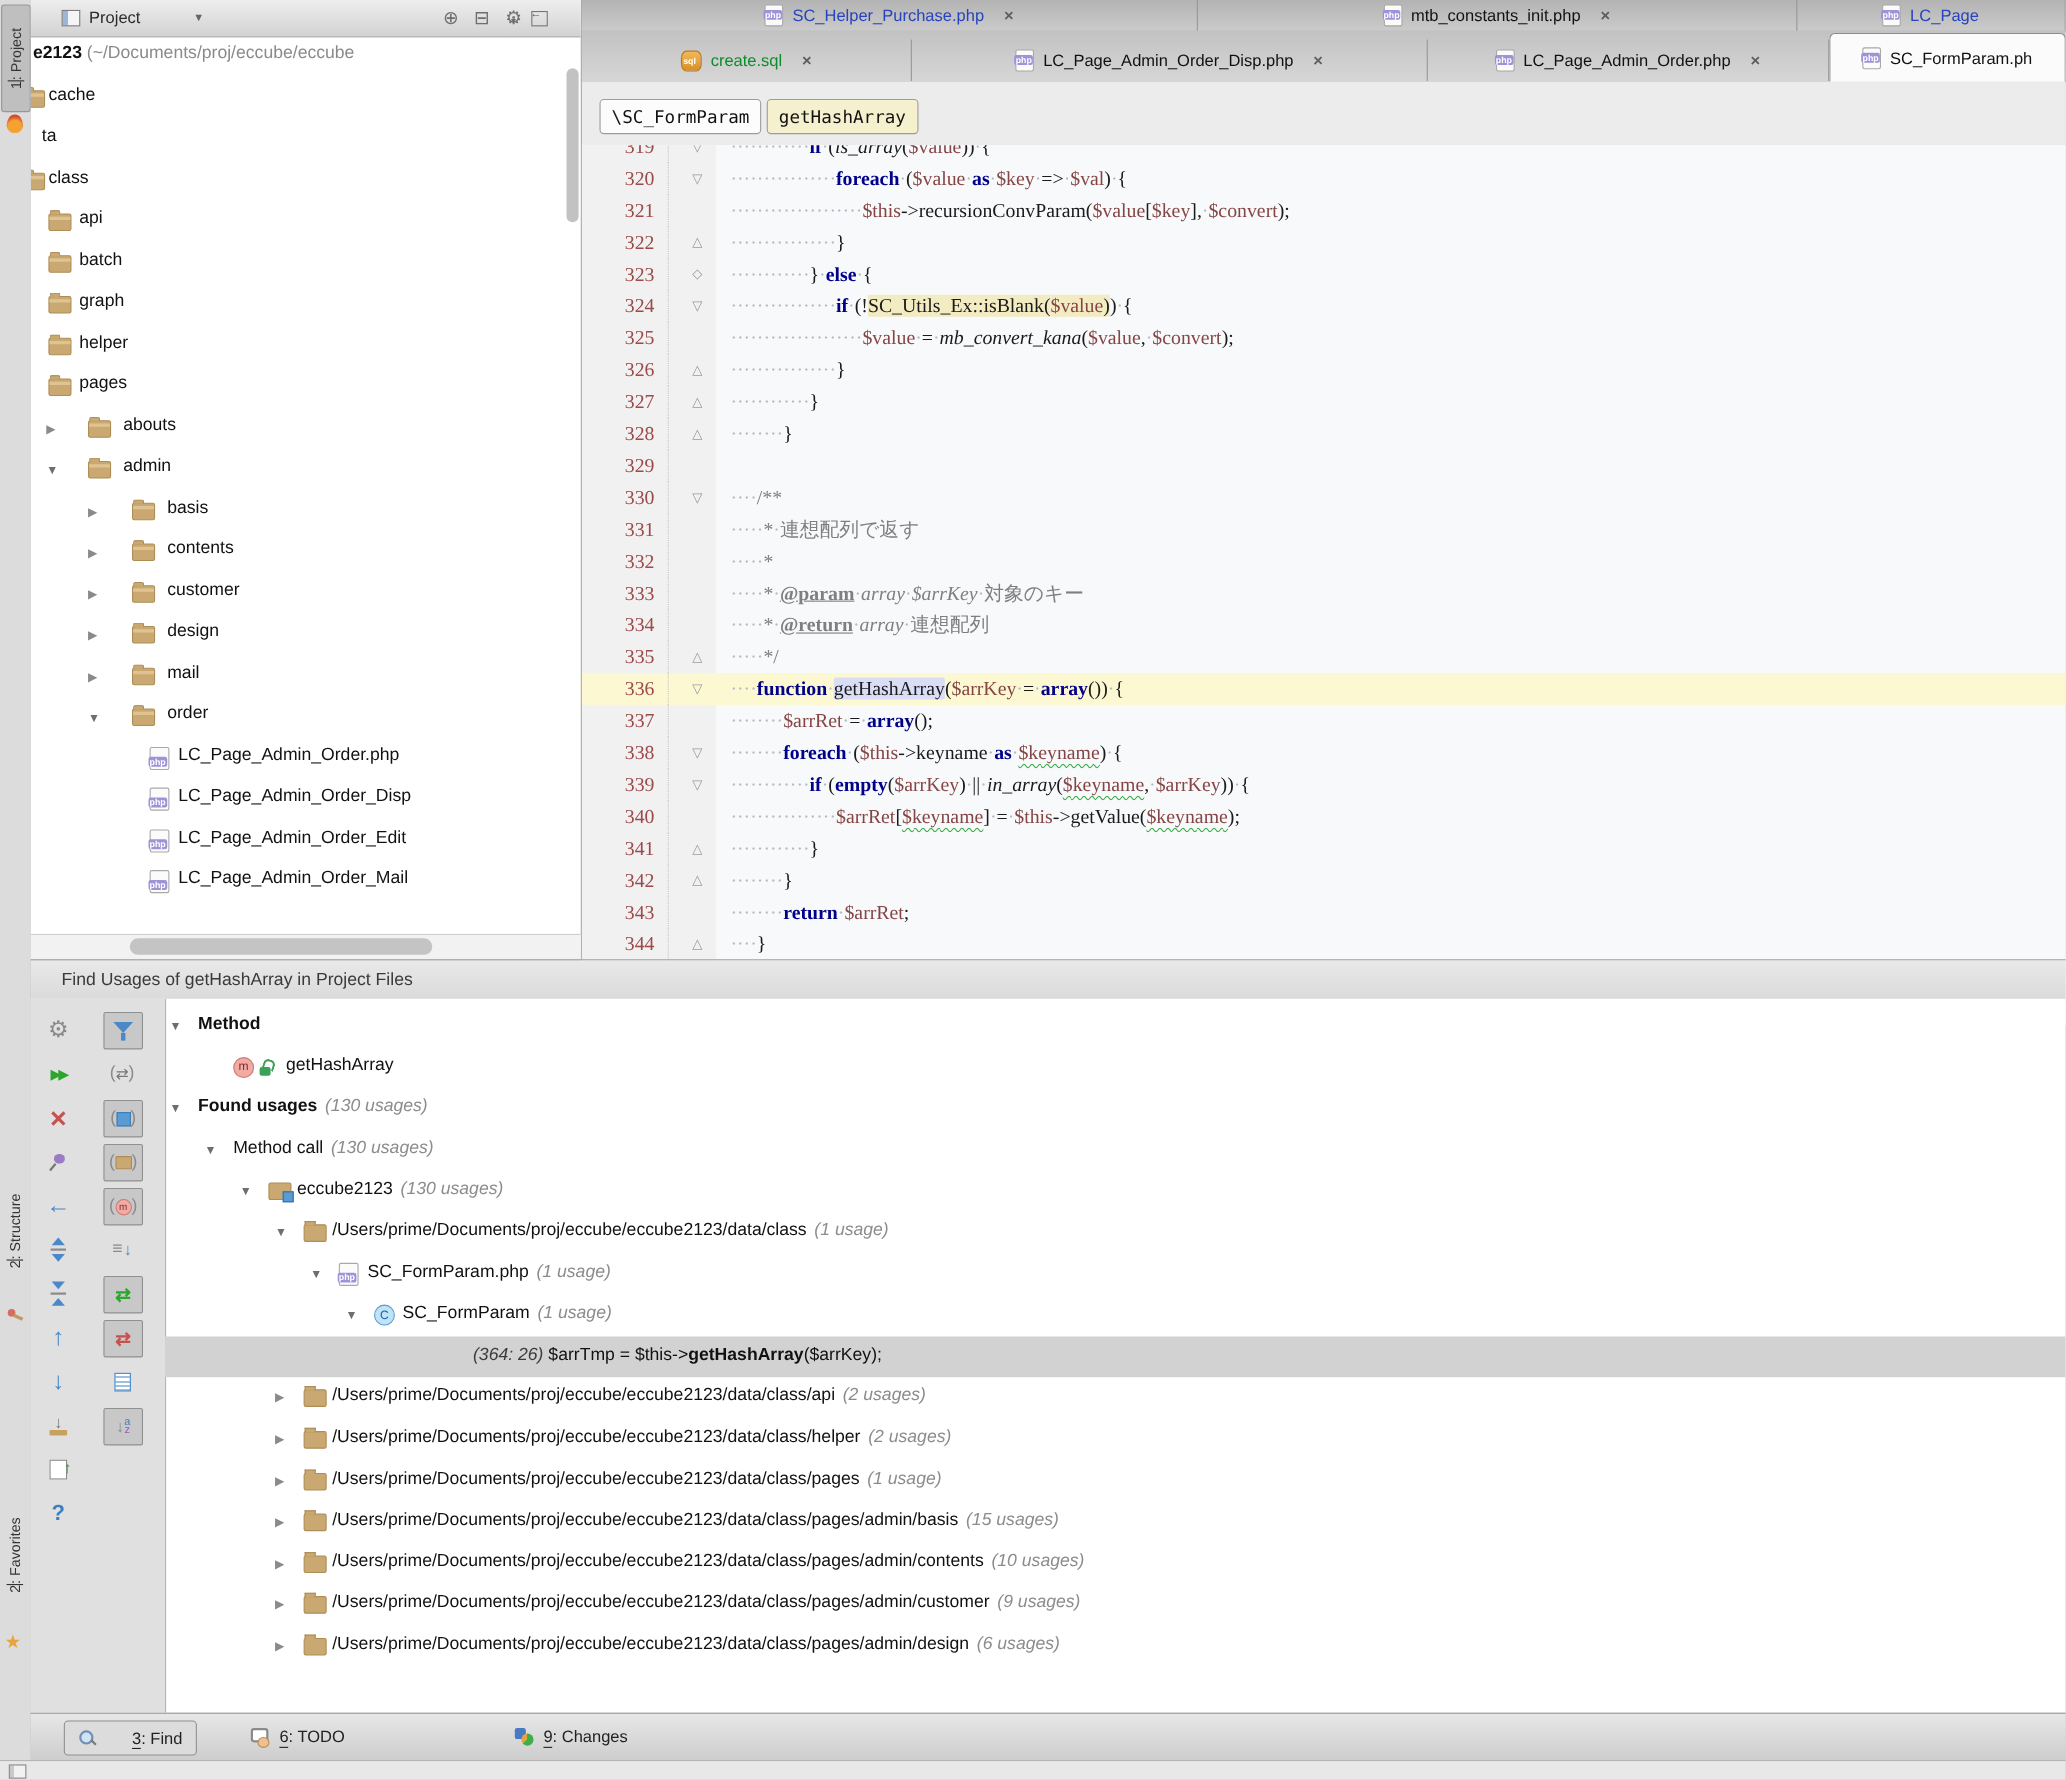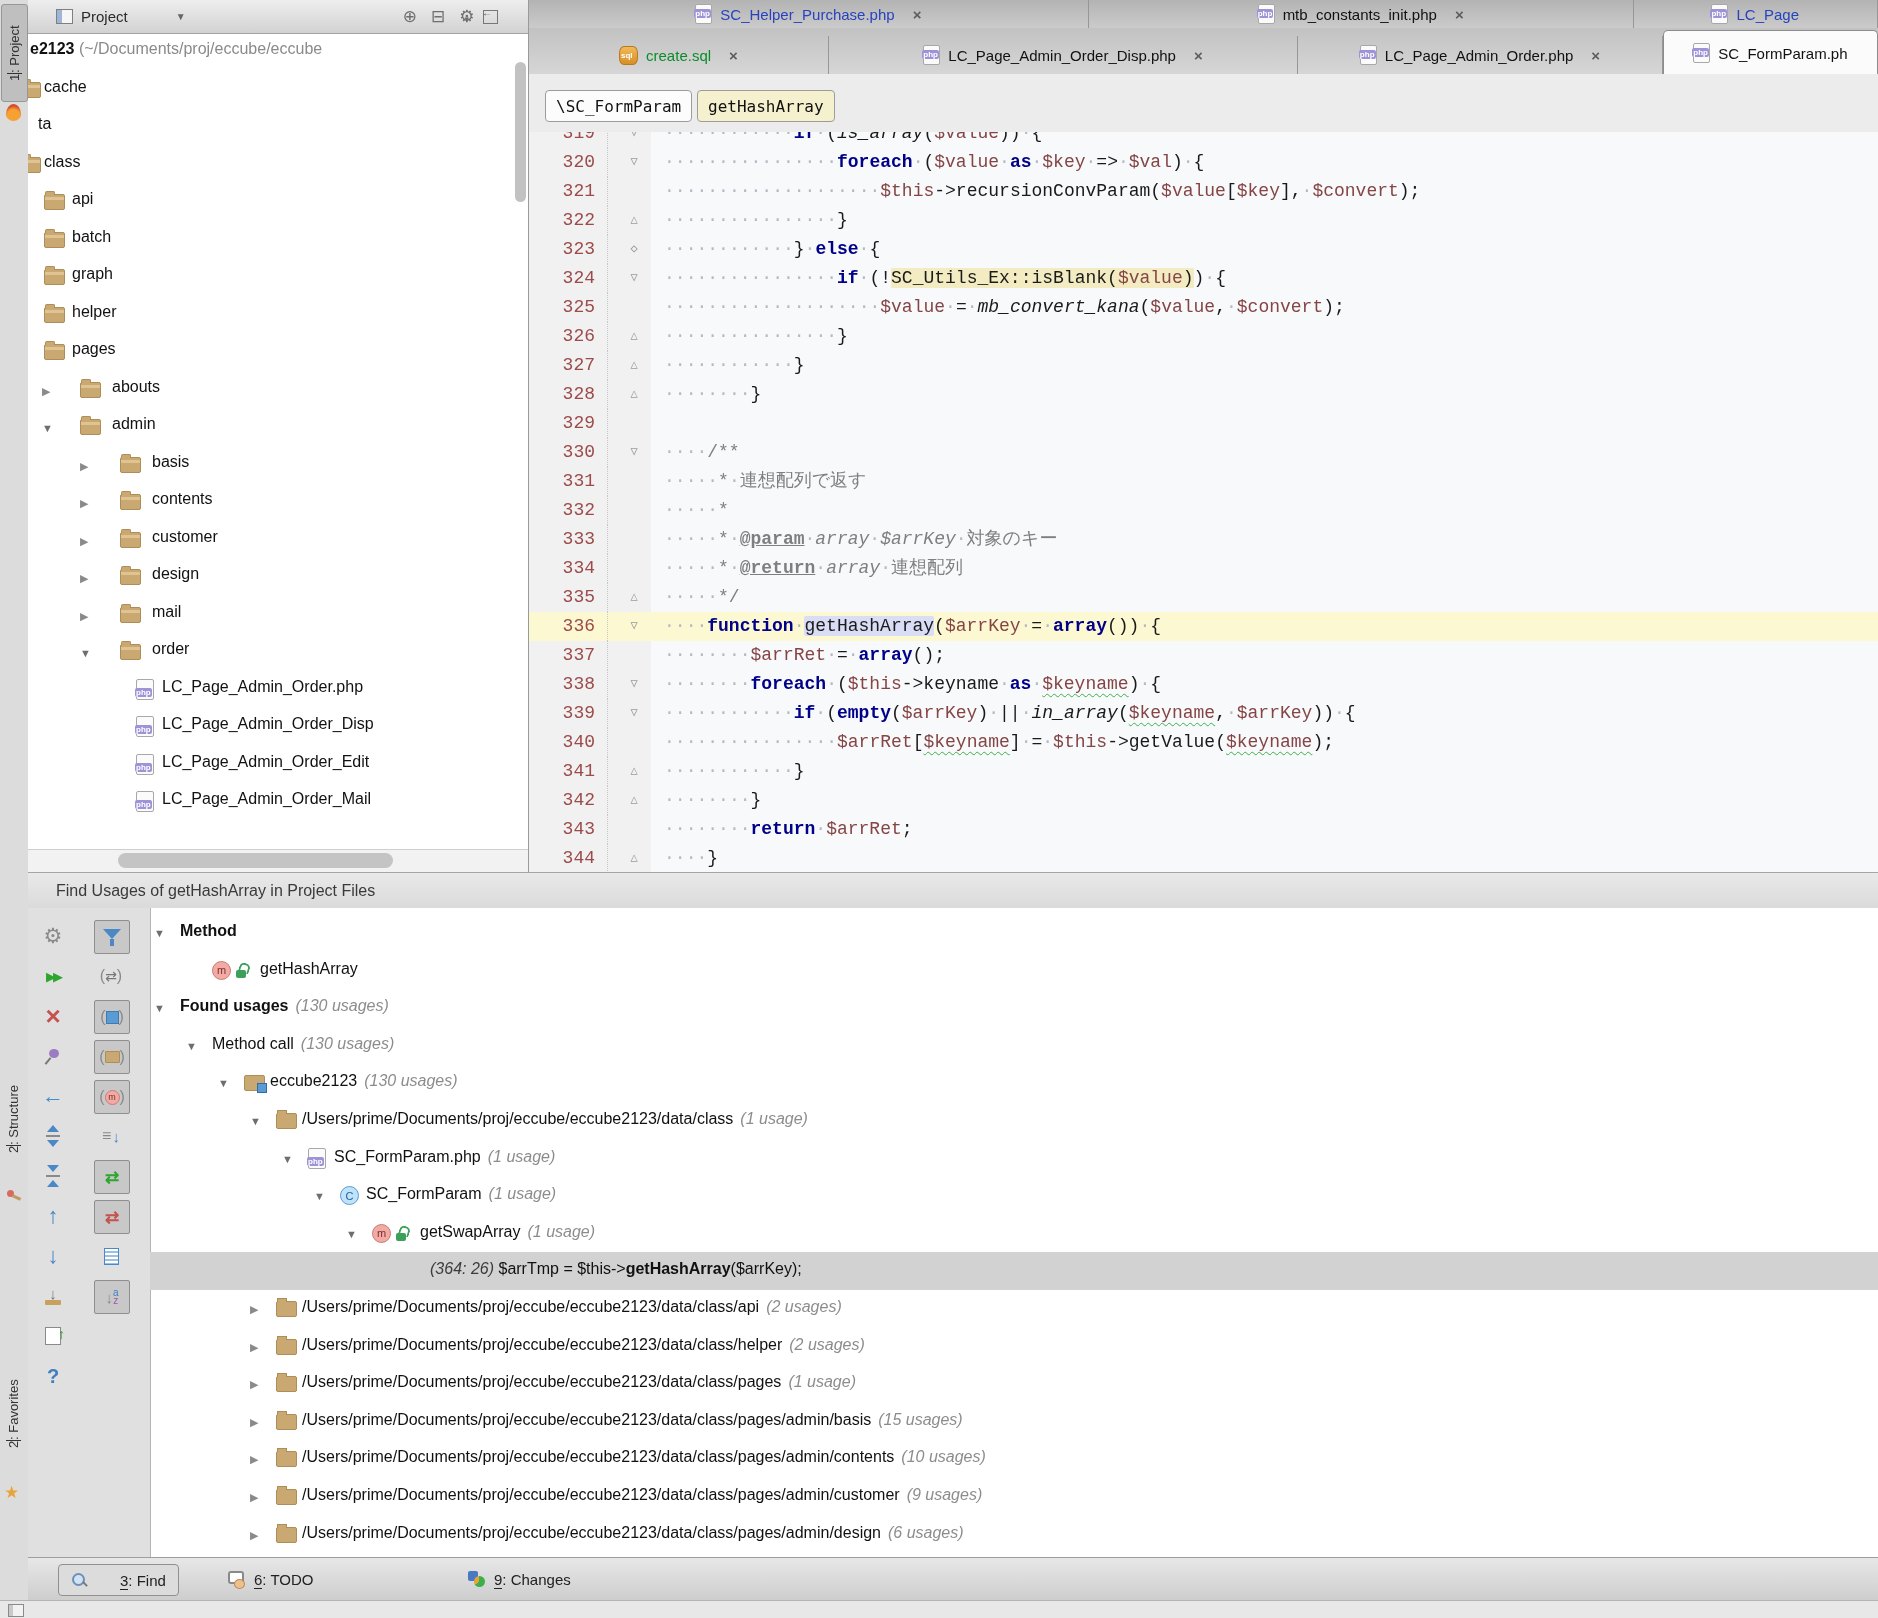--- a/index.html
+++ b/index.html
@@ -56,21 +56,21 @@
   .t-php{position:relative;width:15px;height:18px;background:#fbfbfb;border:1px solid #a8a8a8;border-radius:2px;flex:0 0 auto}
   .t-php::after{content:'php';position:absolute;left:-2px;top:4px;background:#9f93d8;color:#fff;font-size:8px;font-weight:bold;padding:0 1px;border-radius:2px;line-height:9px}
   .t-sql{position:relative;width:17px;height:17px;background:linear-gradient(#f0b95a,#d98f25);border-radius:5px/7px;border:1px solid #b97a1e;flex:0 0 auto}
   .t-sql::after{content:'sql';position:absolute;left:1px;top:4px;color:#fff;font-size:8px;font-weight:bold}
   .crumbs{position:absolute;left:0;right:0;top:74px;height:58px;background:#ececec}
   .crumb{position:absolute;top:16px;height:30px;display:flex;align-items:center;padding:0 10px;
          font-family:"DejaVu Sans Mono",monospace;font-size:16px;background:#fcfcfc;border:1px solid #9c9c9c;border-radius:4px}
   .crumb.current{background:#f5f0cd}
   .code-viewport{position:absolute;left:0;right:0;top:132px;bottom:0;overflow:hidden;
       background:linear-gradient(to right,#f1f1f1 0 122px,#f7f9fb 122px);
-      font-family:Liberation Mono, monospace;font-size:18px}
+      font-family:Liberation Serif, serif;font-size:18px}
   .code-lines{position:relative;top:-13px}
   .cl{display:flex;height:29px;line-height:29px;white-space:pre}
   .cl.cur{background:#fcf8d2}
   .ln{flex:0 0 66px;text-align:right;padding-right:12px;color:#9c4a4a}
   .fold{flex:0 0 52px;text-align:center;color:#9a9a9a;font-size:12px;border-left:1px dotted #c6c6c6}
   .codetext{flex:1;padding-left:4px;color:#1a1a1a}
   .k{color:#000088;font-weight:bold}
   .p{color:#1a1a1a}
   .v,.vw,.vh{color:#864545}
   .vw{text-decoration:underline wavy #3faf4c 1px;text-underline-offset:4px}
@@ -495,26 +495,20 @@
         <div class="frow">
           <span class="arr d" style="left: 132px; top: 11px;"></span>
           <span class="fi-php" style="left: 158px;"></span>
           <span class="lbl" style="left: 184px;"><span>SC_FormParam.php</span><span class="count">(1 usage)</span></span>
         </div>
         <div class="frow">
           <span class="arr d" style="left: 164px; top: 11px;"></span>
           <span class="fi-class" style="left: 190px;"></span>
           <span class="lbl" style="left: 216px;"><span>SC_FormParam</span><span class="count">(1 usage)</span></span>
         </div>
-        <div class="frow">
-          <span class="arr d" style="left: 196px; top: 11px;"></span>
-          <span class="fi-method" style="left: 222px;"></span>
-          <span class="fi-lock" style="left: 246px;"></span>
-          <span class="lbl" style="left: 270px;"><span>getSwapArray</span><span class="count">(1 usage)</span></span>
-        </div>
         <div class="frow selected">
           <span class="lbl" style="left: 280px;"><span class="usage-loc">(364: 26)</span><span> $arrTmp = $this-&gt;</span><b>getHashArray</b><span>($arrKey);</span></span>
         </div>
         <div class="frow">
           <span class="arr r" style="left: 100px; top: 11px;"></span>
           <span class="fi-folder" style="left: 126px;"></span>
           <span class="lbl" style="left: 152px;"><span>/Users/prime/Documents/proj/eccube/eccube2123/data/class/api</span><span class="count">(2 usages)</span></span>
         </div>
         <div class="frow">
           <span class="arr r" style="left: 100px; top: 11px;"></span>

